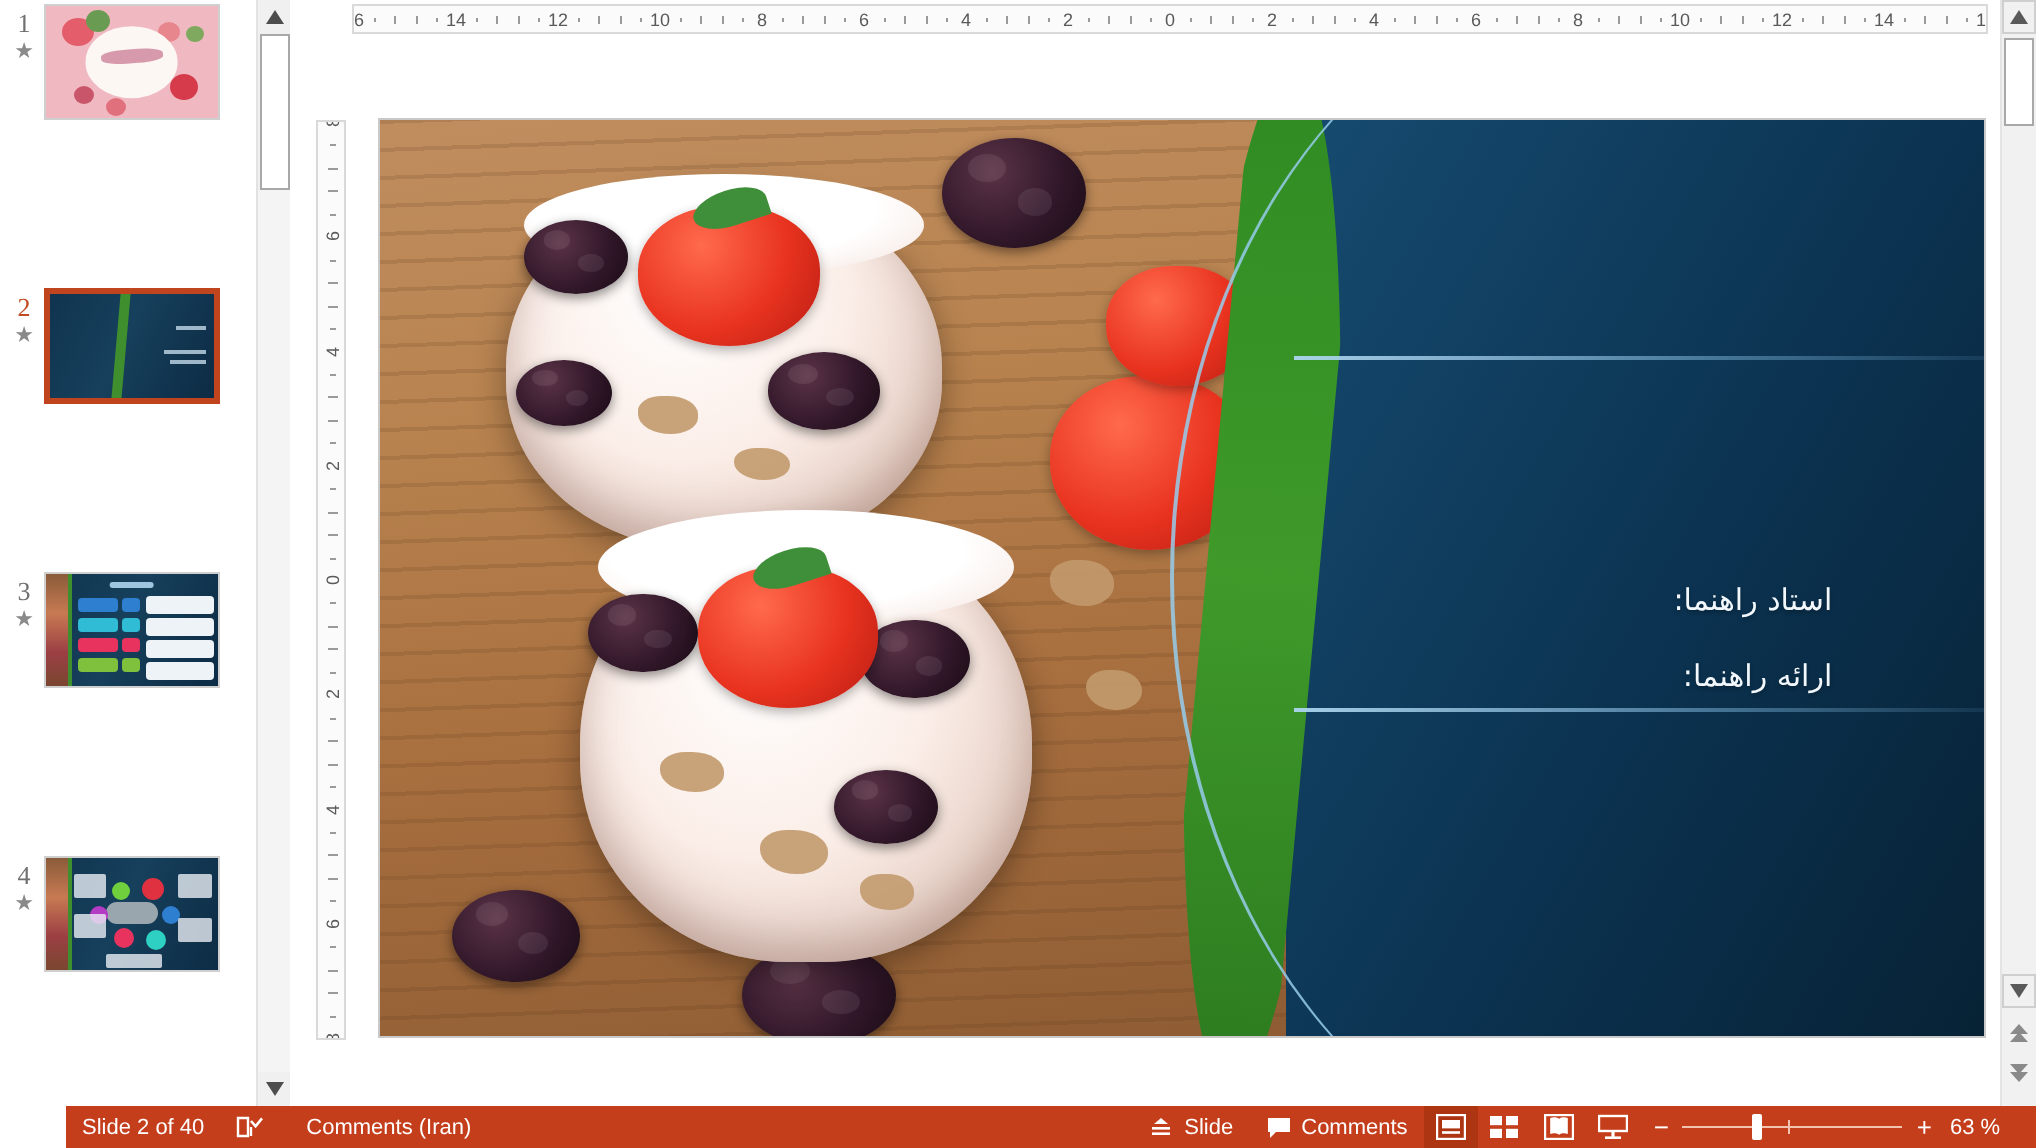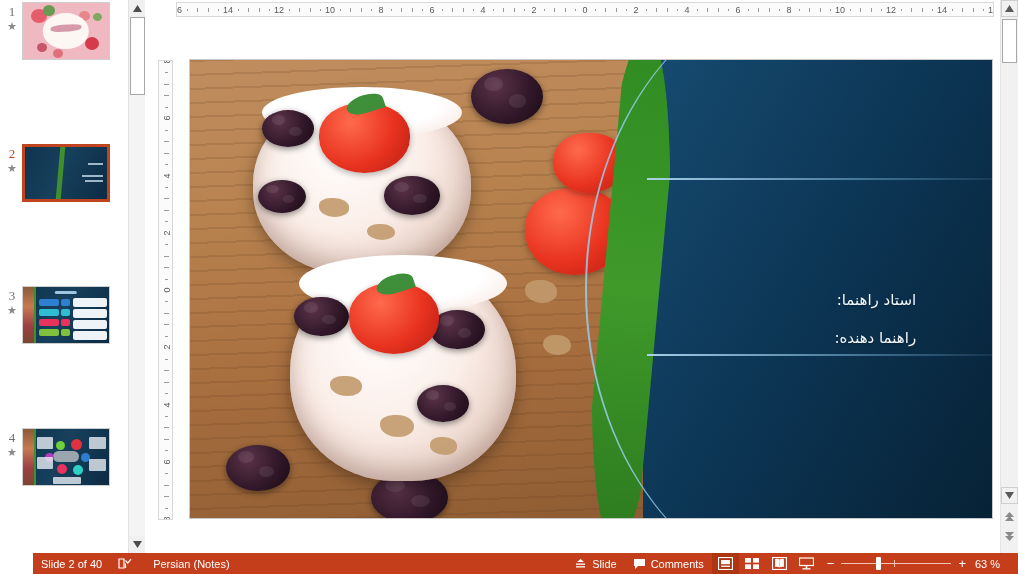--- a/index.html
+++ b/index.html
@@ -523,21 +523,21 @@
 
         <div class="greenedge"></div>
 
         <div class="curvecover"></div>
         <div class="curveline"></div>
 
         <div class="rpanel">
           <div class="divider d1"></div>
           <div class="divider d2"></div>
           <div class="s-sub sub1">استاد راهنما:</div>
-          <div class="s-sub sub2">راهنما دهنده:</div>
+          <div class="s-sub sub2">ارائه راهنما:</div>
         </div>
 
       </div>
     </div>
   </div>
 
   <div class="vscroll">
     <div class="vsbtn vs-up">
       <svg width="9" height="7" viewBox="0 0 9 7">
           <polygon points="4.5,0 9,7 0,7" fill="#5a5a5a"></polygon>
@@ -573,21 +573,21 @@
       <span class="sicon">
         <svg width="14" height="12" viewBox="0 0 14 12">
           <path d="M1 1h5v9H1z" fill="none" stroke="#fff" stroke-width="1.2"></path>
           <path d="M7.5 2.5l2.3 2.6L13 1.2" fill="none" stroke="#fff" stroke-width="1.3"></path>
           <path d="M7.5 10V5.5" stroke="#fff" stroke-width="1.2"></path>
         </svg>
       </span>
     </div>
 
     <div class="st">
-      <span>Persian (Notes)</span>
+      <span>Comments (Iran)</span>
     </div>
 
     <div class="spacer"></div>
 
     <div class="st">
       <span class="sicon">
         <svg width="13" height="12" viewBox="0 0 13 12">
           <polygon points="6.5,1 10,4 3,4" fill="#fff"></polygon>
           <rect x="2" y="5.5" width="9" height="1.3" fill="#fff"></rect>
           <rect x="2" y="8.2" width="9" height="1.3" fill="#fff"></rect>

